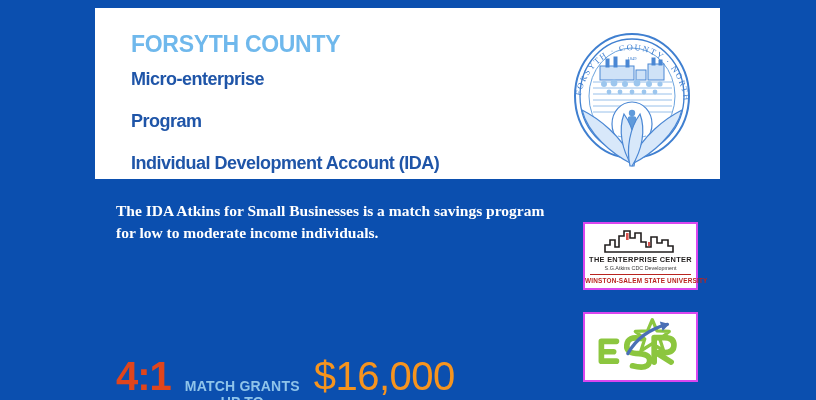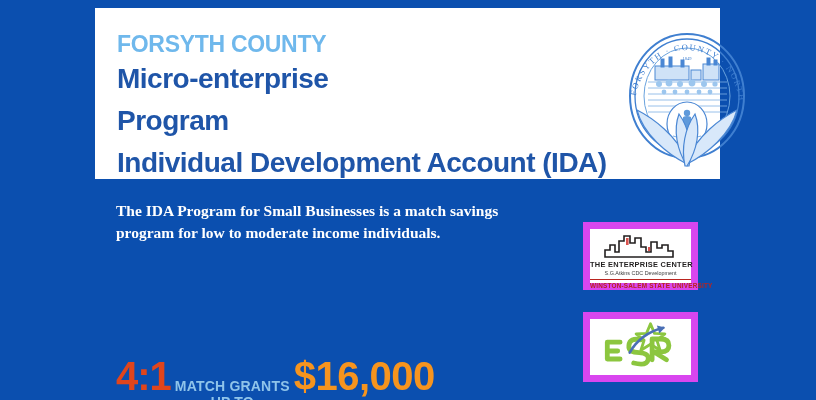--- a/index.html
+++ b/index.html
@@ -15,38 +15,38 @@
   #header-card{
     position:absolute;
     left:95px; top:8px;
     width:625px; height:171px;
     background:#ffffff;
     display:flex;
     align-items:flex-start;
     justify-content:space-between;
   }
   #header-text{
-    padding:22px 0 0 22px;
+    padding:22px 0 0 36px;
     display:flex;
     flex-direction:column;
     gap:0px;
   }
   #eyebrow{
     font-family:"Liberation Sans", sans-serif;
     font-weight:bold;
     font-size:23px;
     letter-spacing:-0.3px;
     color:#6fb8ec;
     line-height:28px;
     white-space:nowrap;
   }
   .headline{
     font-family:"Liberation Sans", sans-serif;
     font-weight:bold;
-    font-size:28px;
+    font-size:18px;
     letter-spacing:-0.5px;
     color:#1f55a8;
     line-height:42px;
     white-space:nowrap;
   }
 
   
   #seal-wrap{
     width:160px; height:165px;
     margin:6px 8px 0 0;
@@ -68,21 +68,21 @@
   }
   #body-copy p + p{ margin-top:21px; }
 
   
   #grant-row{
     position:absolute;
     left:116px; top:352px;
     width:430px; height:48px;
     display:flex;
     align-items:center;
-    gap:4px;
+    gap:14px;
   }
   #ratio{
     font-family:"Liberation Sans", sans-serif;
     font-weight:bold;
     font-size:40px;
     letter-spacing:-1px;
     color:#e0451c;
     line-height:44px;
   }
   #match-label{
@@ -91,33 +91,33 @@
     font-size:14px;
     letter-spacing:0.2px;
     color:#8fc4ea;
     line-height:16px;
     text-align:center;
     white-space:nowrap;
     margin-top:36px;
   }
   #amount{
     font-family:"Liberation Sans", sans-serif;
-    font-weight:bold;
+    font-weight:normal;
     font-size:40px;
     letter-spacing:-0.5px;
     color:#f6941e;
     line-height:44px;
     white-space:nowrap;
   }
 
   
   .logo-card{
     position:absolute;
     background:#ffffff;
-    border:7px solid #d946ef;
+    border:2px solid #d946ef;
   }
   #logo-tec{ left:583px; top:222px; width:115px; height:68px; }
   #logo-esr{ left:583px; top:312px; width:115px; height:70px; }
 
   #logo-tec .skyline{
     display:block;
     margin:4px auto 2px auto;
     width:78px; height:25px;
   }
   .tec-line1{
@@ -221,21 +221,21 @@
         <path d="M80,150 C 60,140 36,120 30,96 C 46,104 70,122 80,146 Z"></path>
         <path d="M80,150 C 100,140 124,120 130,96 C 114,104 90,122 80,146 Z"></path>
         <path d="M80,152 C 70,136 66,116 72,100 C 82,114 86,134 82,152 Z"></path>
         <path d="M80,152 C 90,136 94,116 88,100 C 78,114 74,134 78,152 Z"></path>
       </g>
     </svg>
   </div>
 </div>
 
 <div id="body-copy">
-  <p>The  IDA Program for Small Businesses is a match savings program for low to moderate income individuals.</p>
+  <p>The  IDA Atkins for Small Businesses is a match savings program for low to moderate income individuals.</p>
 </div>
 
 <div id="grant-row">
   <div id="ratio">4:1</div>
   <div id="match-label">
     <div>MATCH GRANTS</div>
     <div>UP TO</div>
   </div>
   <div id="amount">$16,000</div>
 </div>

